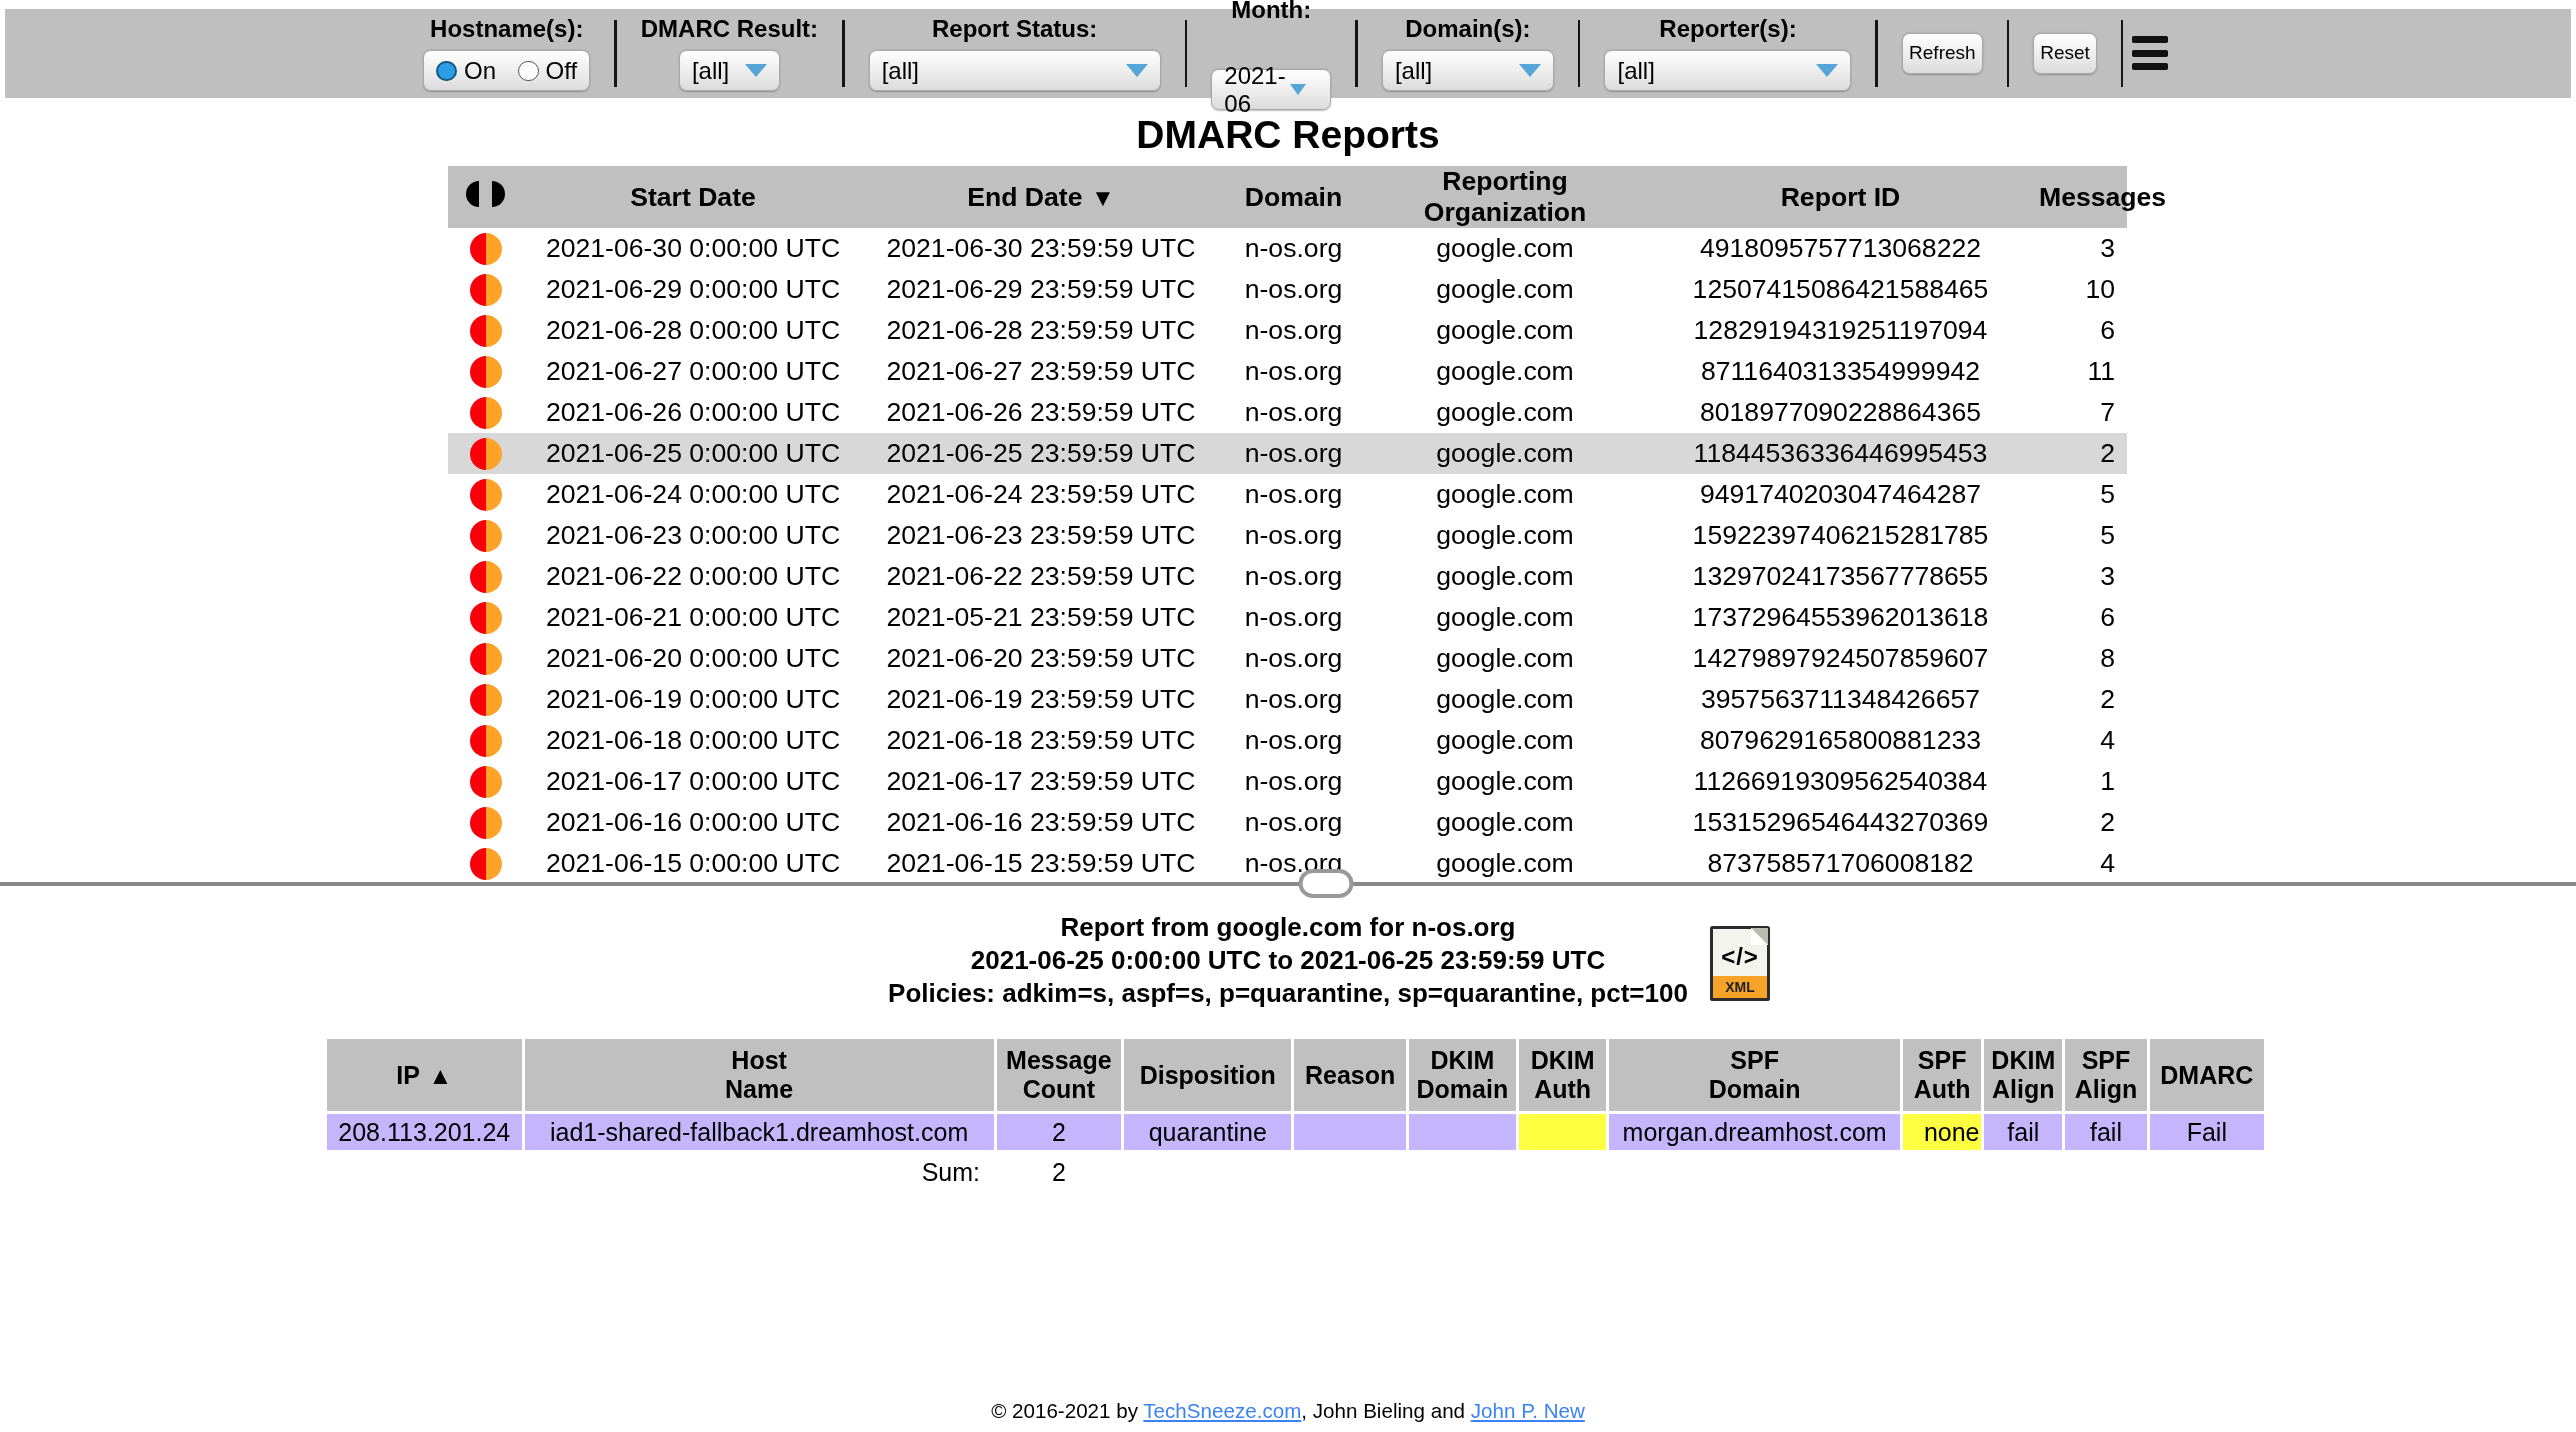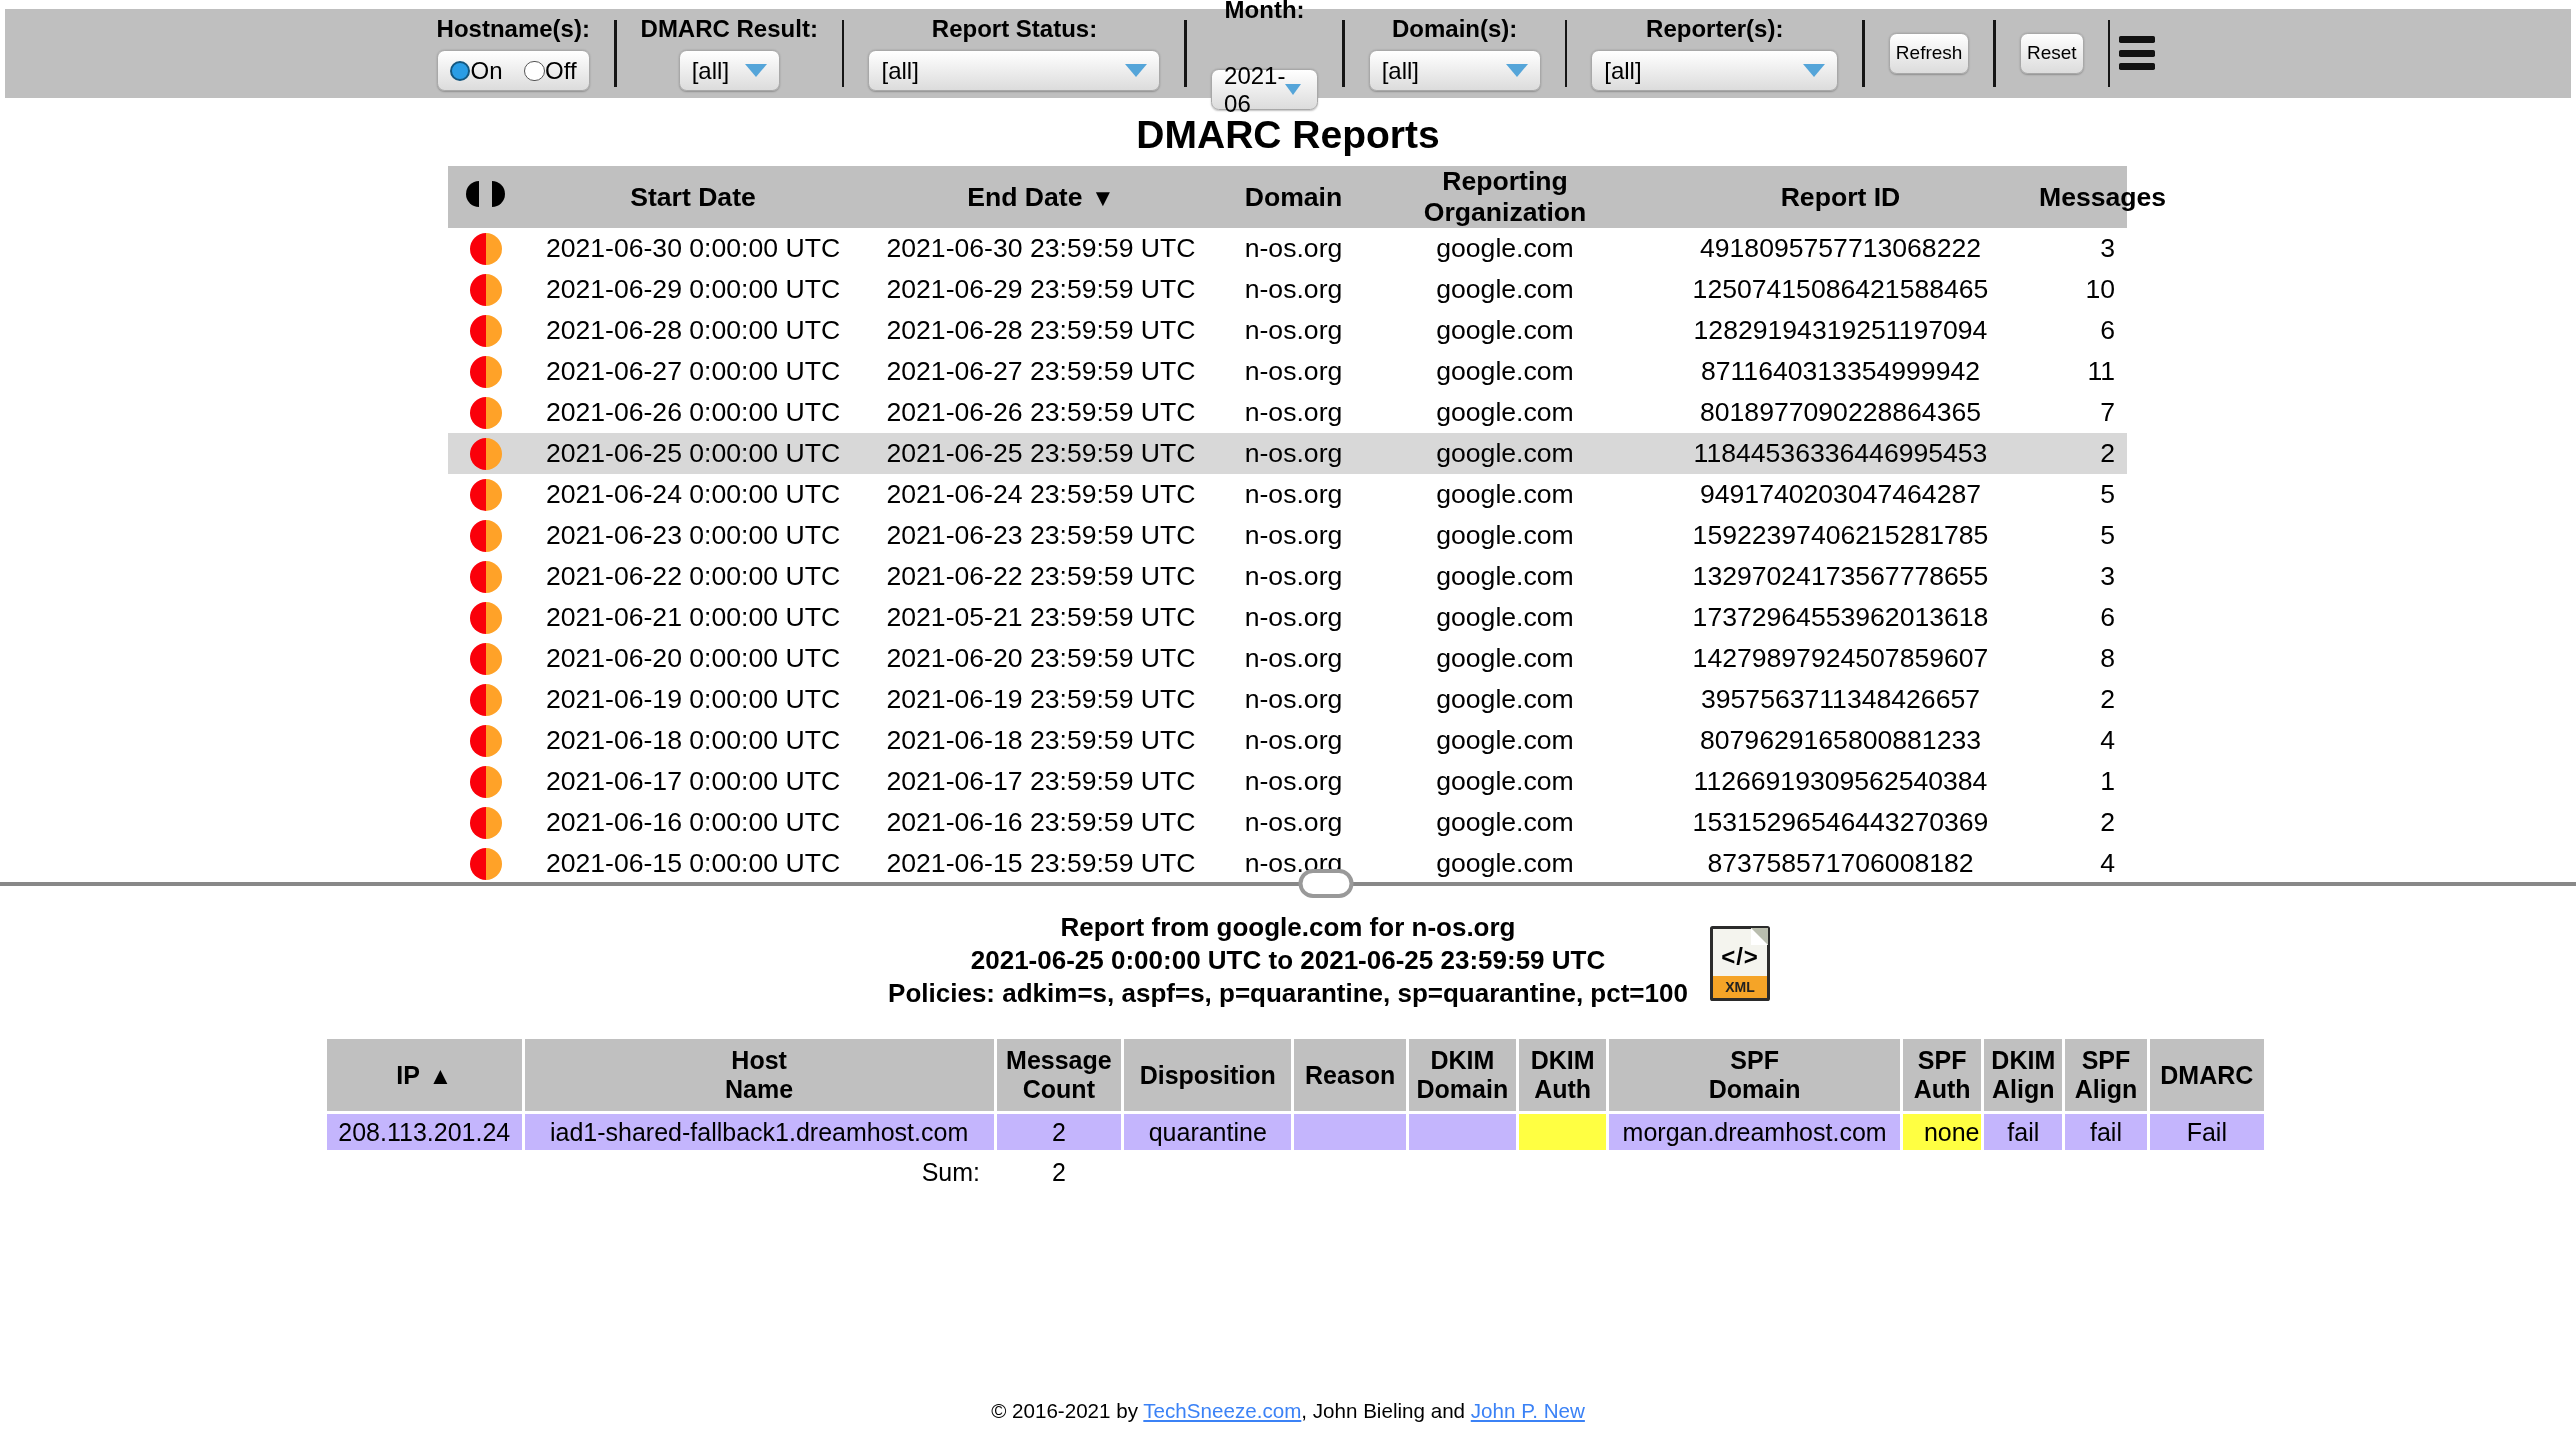--- a/index.html
+++ b/index.html
@@ -18,21 +18,21 @@
   .tb-sep{width:2.6px;height:67px;background:#151515;flex:0 0 auto;}
   .ctl{
     background:linear-gradient(#ffffff,#dcdcdc);
     border:0.9px solid #a8a8a8;border-radius:7.7px;height:41px;
     display:flex;align-items:center;padding:0 12px;font-size:24px;
     box-shadow:0 0.9px 1.7px rgba(0,0,0,.25);box-sizing:border-box;cursor:default;
   }
   .dd-arrow{width:0;height:0;border-left:11px solid transparent;border-right:11px solid transparent;
     border-top:13.7px solid #55a5d9;margin-left:auto;flex:0 0 auto;}
   .radio-box{gap:22px;}
-  .radio-opt{display:flex;align-items:center;gap:0;font-size:24px;}
+  .radio-opt{display:flex;align-items:center;gap:7px;font-size:24px;}
   .radio{width:20.6px;height:20.6px;border-radius:50%;box-sizing:border-box;background:#fff;border:1.7px solid #555;}
   .radio.sel{background:#2a9de5;border:2.6px solid #14577f;}
   .btn{padding:0 6px;font-size:19px;white-space:nowrap;cursor:default;}
   .hamburger{display:flex;flex-direction:column;gap:6.9px;padding:0 8.6px;}
   .hamburger .bar{width:36px;height:6.9px;background:#111;border-radius:1.7px;}
   
   .page-title{text-align:center;font-size:39px;font-weight:bold;margin-top:113px;
     position:absolute;width:100%;top:0;}
   .reports-table{
     position:absolute;top:166px;left:448px;width:1678px;
@@ -133,21 +133,21 @@
     <div class="ctl" style="width:292px;">
       <span>[all]</span>
       <span class="dd-arrow"></span>
     </div>
   </div>
 
   <div class="tb-sep"></div>
 
   <div class="tb-group">
     <div class="tb-label">Month:</div>
-    <div class="ctl" style="width:107px;padding-right:24px;margin-top:38px;">
+    <div class="ctl" style="width:120px;padding-right:24px;margin-top:38px;">
       <span>2021-06</span>
       <span class="dd-arrow" style="border-left-width:8.6px;border-right-width:8.6px;border-top-width:11px;"></span>
     </div>
   </div>
 
   <div class="tb-sep"></div>
 
   <div class="tb-group">
     <div class="tb-label">Domain(s):</div>
     <div class="ctl" style="width:172px;">

